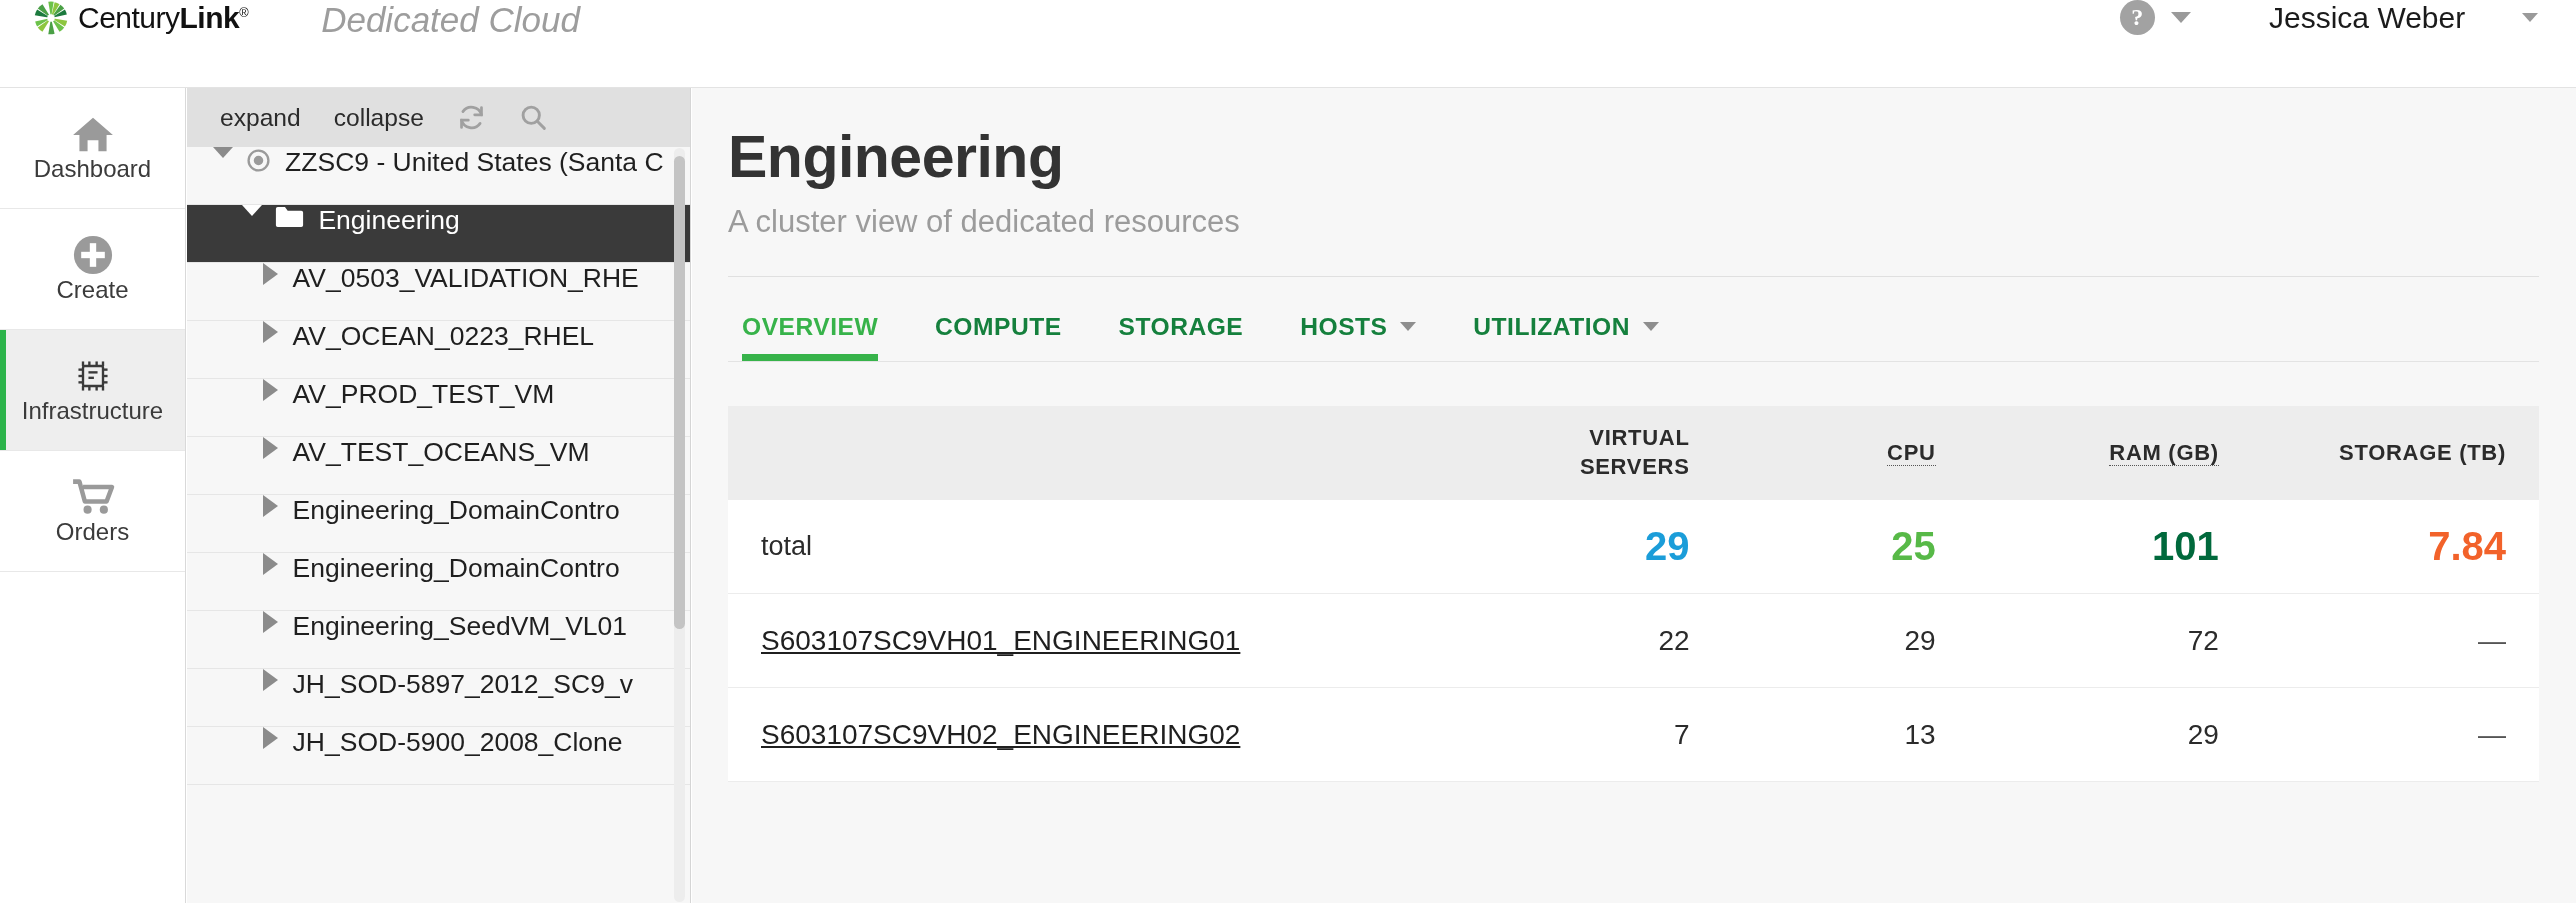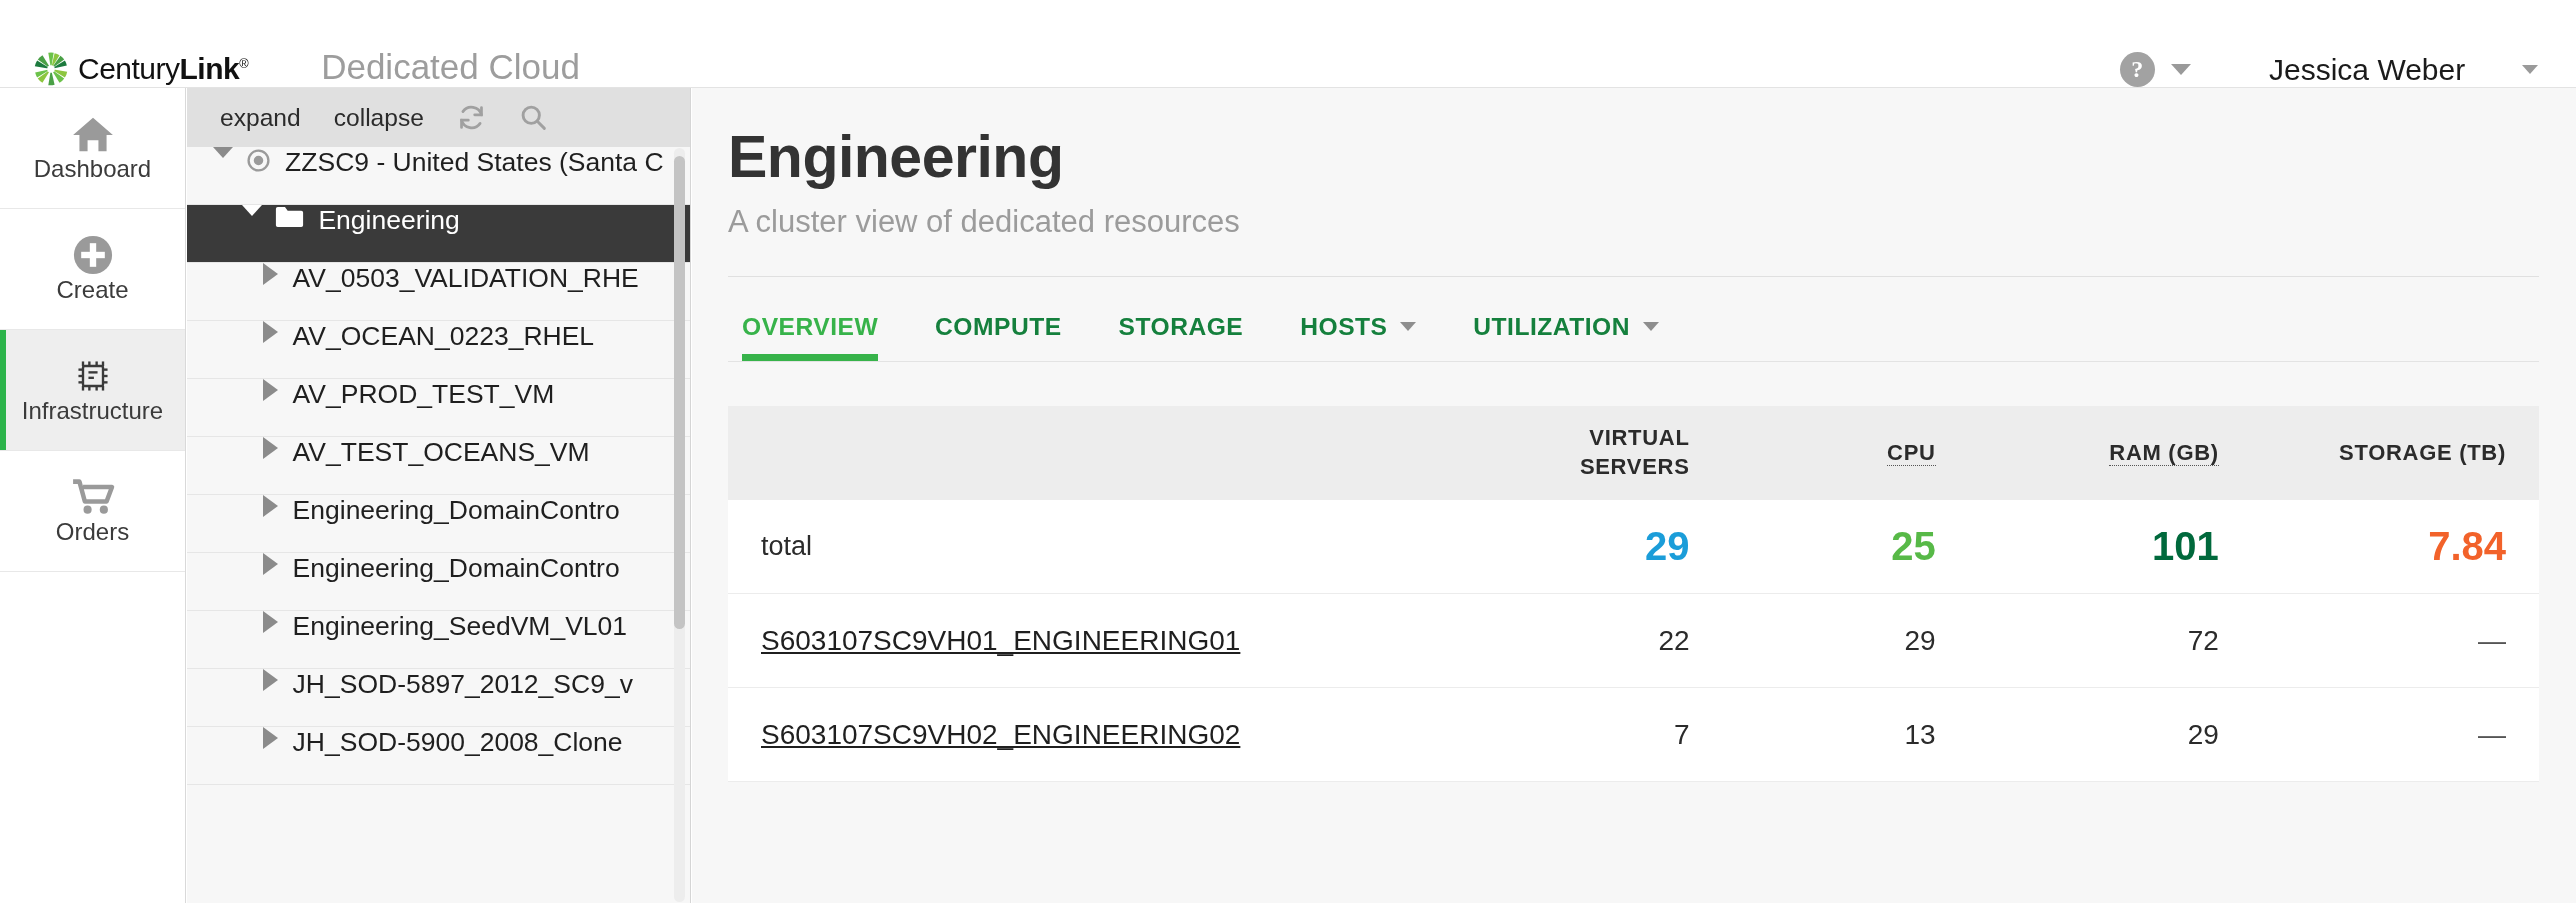--- a/index.html
+++ b/index.html
@@ -9,33 +9,34 @@
     background: #ffffff;
     overflow: hidden;
   }
 
   
   .topbar {
     position: absolute; top: 0; left: 0;
     width: 2576px; height: 88px;
     background: #ffffff;
     border-bottom: 0.9px solid #e3e3e3;
-    display: flex; align-items: flex-end;
+    display: flex; align-items: flex-start;
   }
   .brand { display: flex; align-items: center; margin-left: 33px; }
   .brand-mark { width: 36px; height: 36px; position: relative; }
   .brand-text {
     font-size: 30px; letter-spacing: -0.5px; color: #111; margin-left: 9px;
     white-space: nowrap;
   }
   .brand-text b { font-weight: bold; }
   .brand-text .reg { font-size: 12.8px; vertical-align: super; }
   .app-title {
     margin-left: 73px; font-size: 35px; color: #9d9d9d; font-weight: normal;
     white-space: nowrap;
+    font-style: italic;
   }
   .topbar-right {
     margin-left: auto; display: flex; align-items: center; margin-right: 38px;
   }
   .help-chip { display: flex; align-items: center; cursor: pointer; }
   .help-circle {
     width: 35px; height: 35px; border-radius: 50%; background: #a2a2a2;
     color: #fff; font-size: 24px; font-weight: bold;
     display: flex; align-items: center; justify-content: center;
     font-family: "Liberation Serif", serif;

